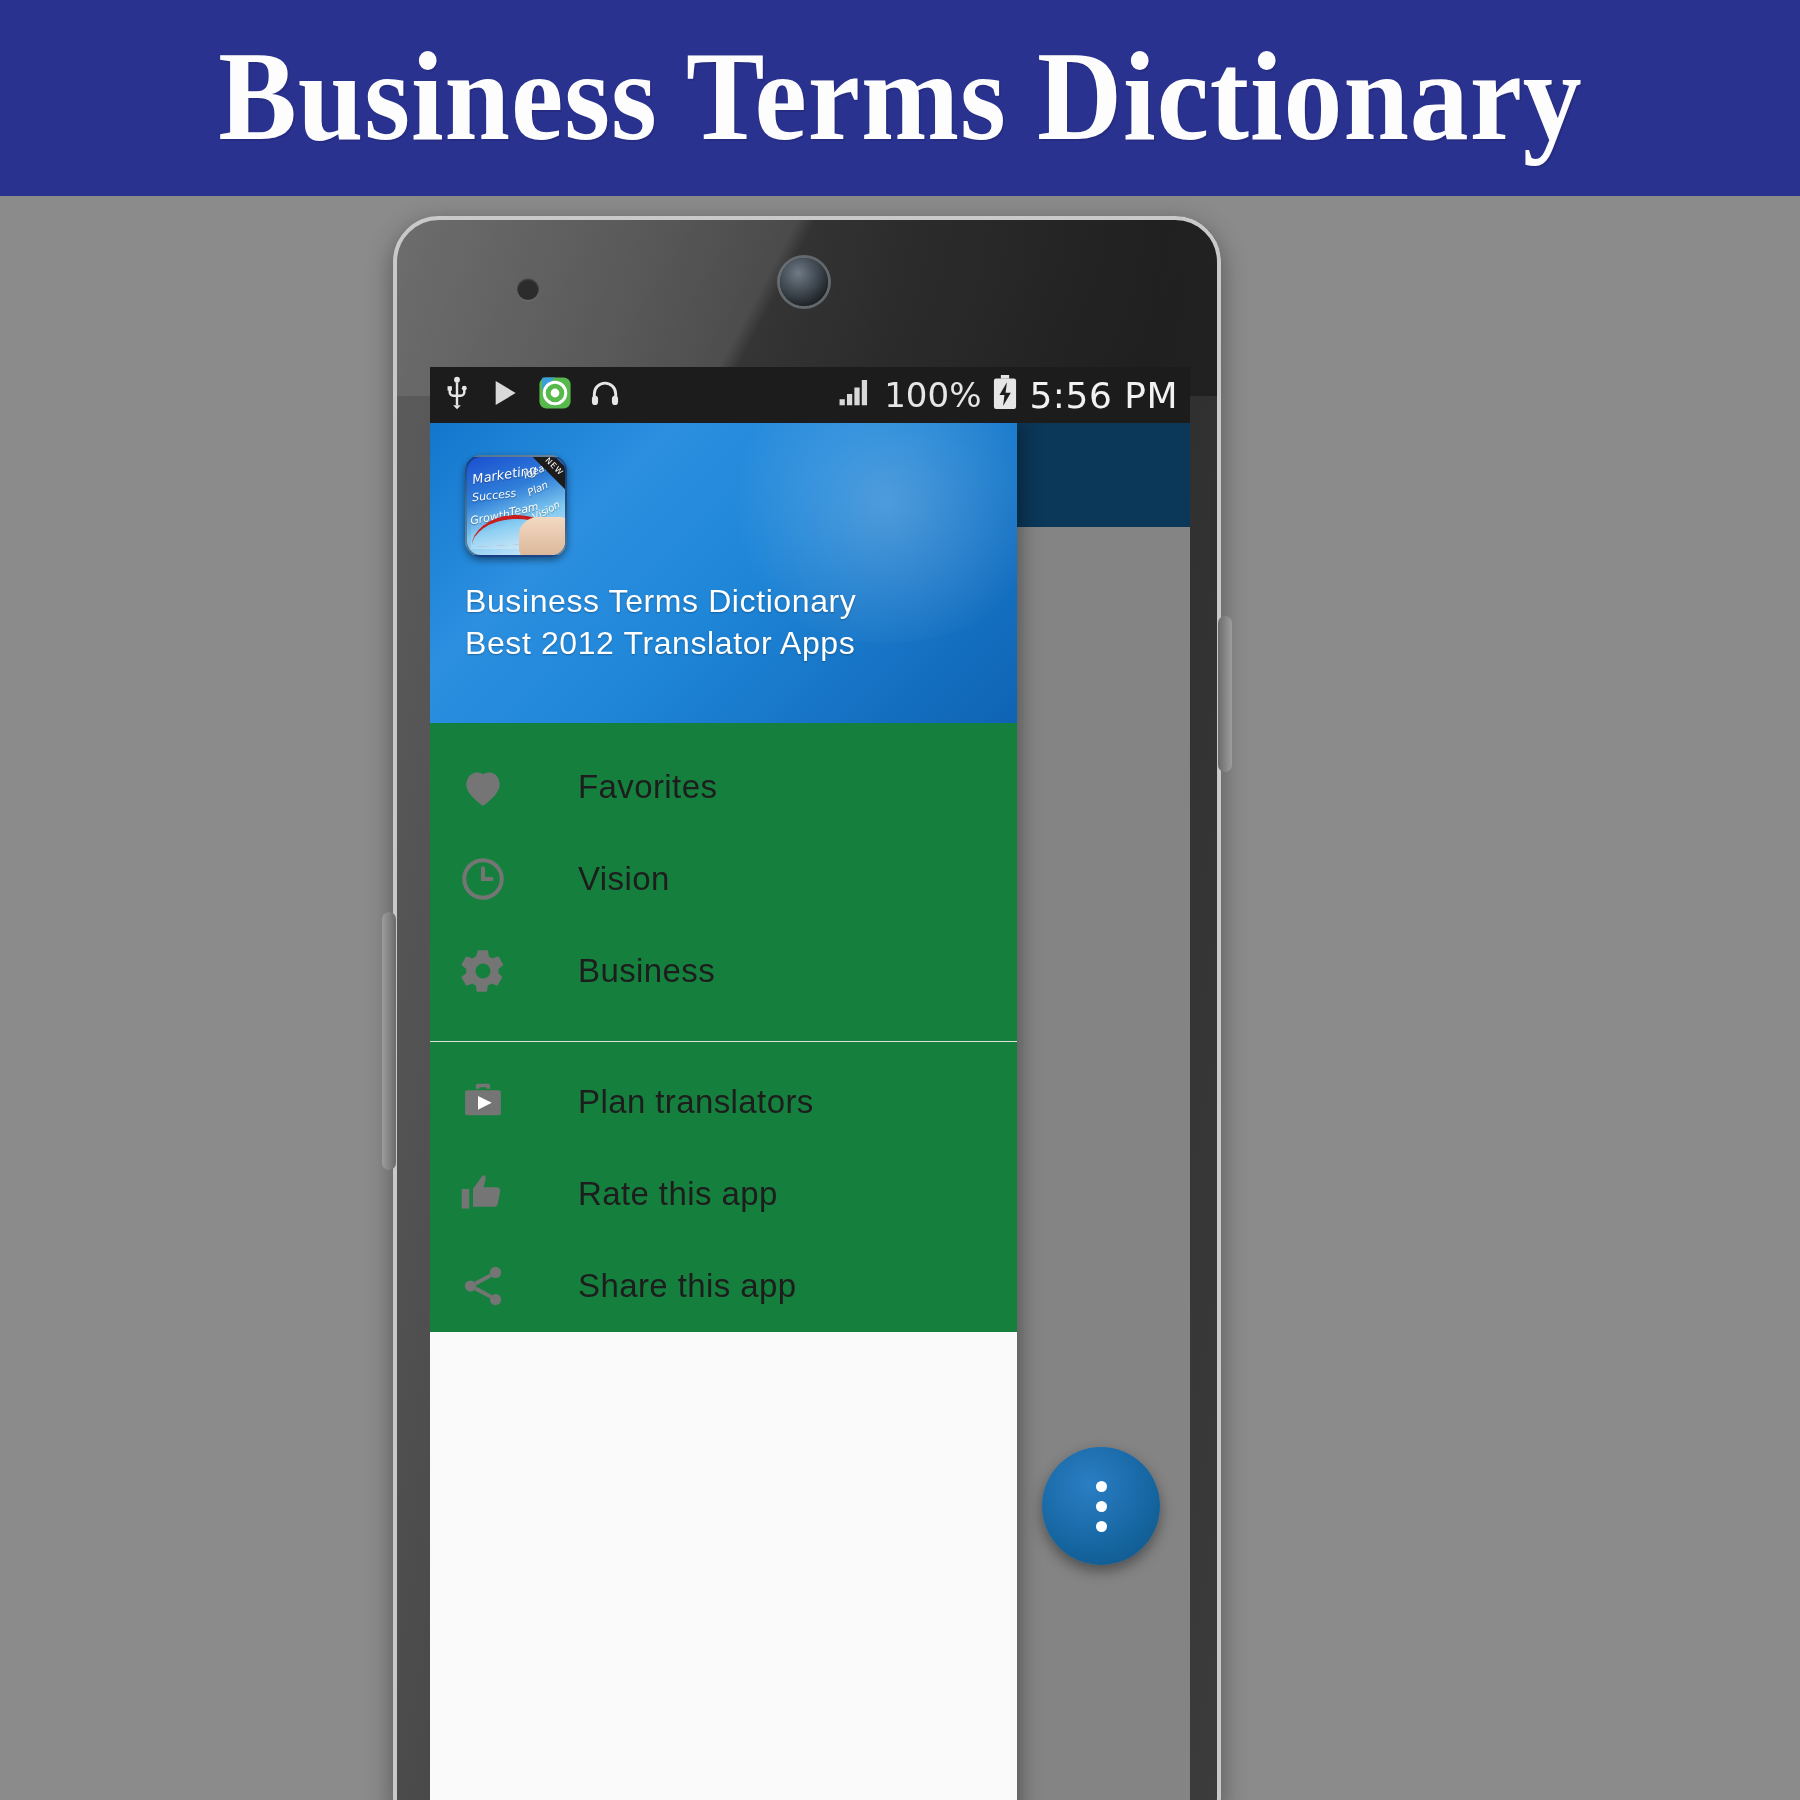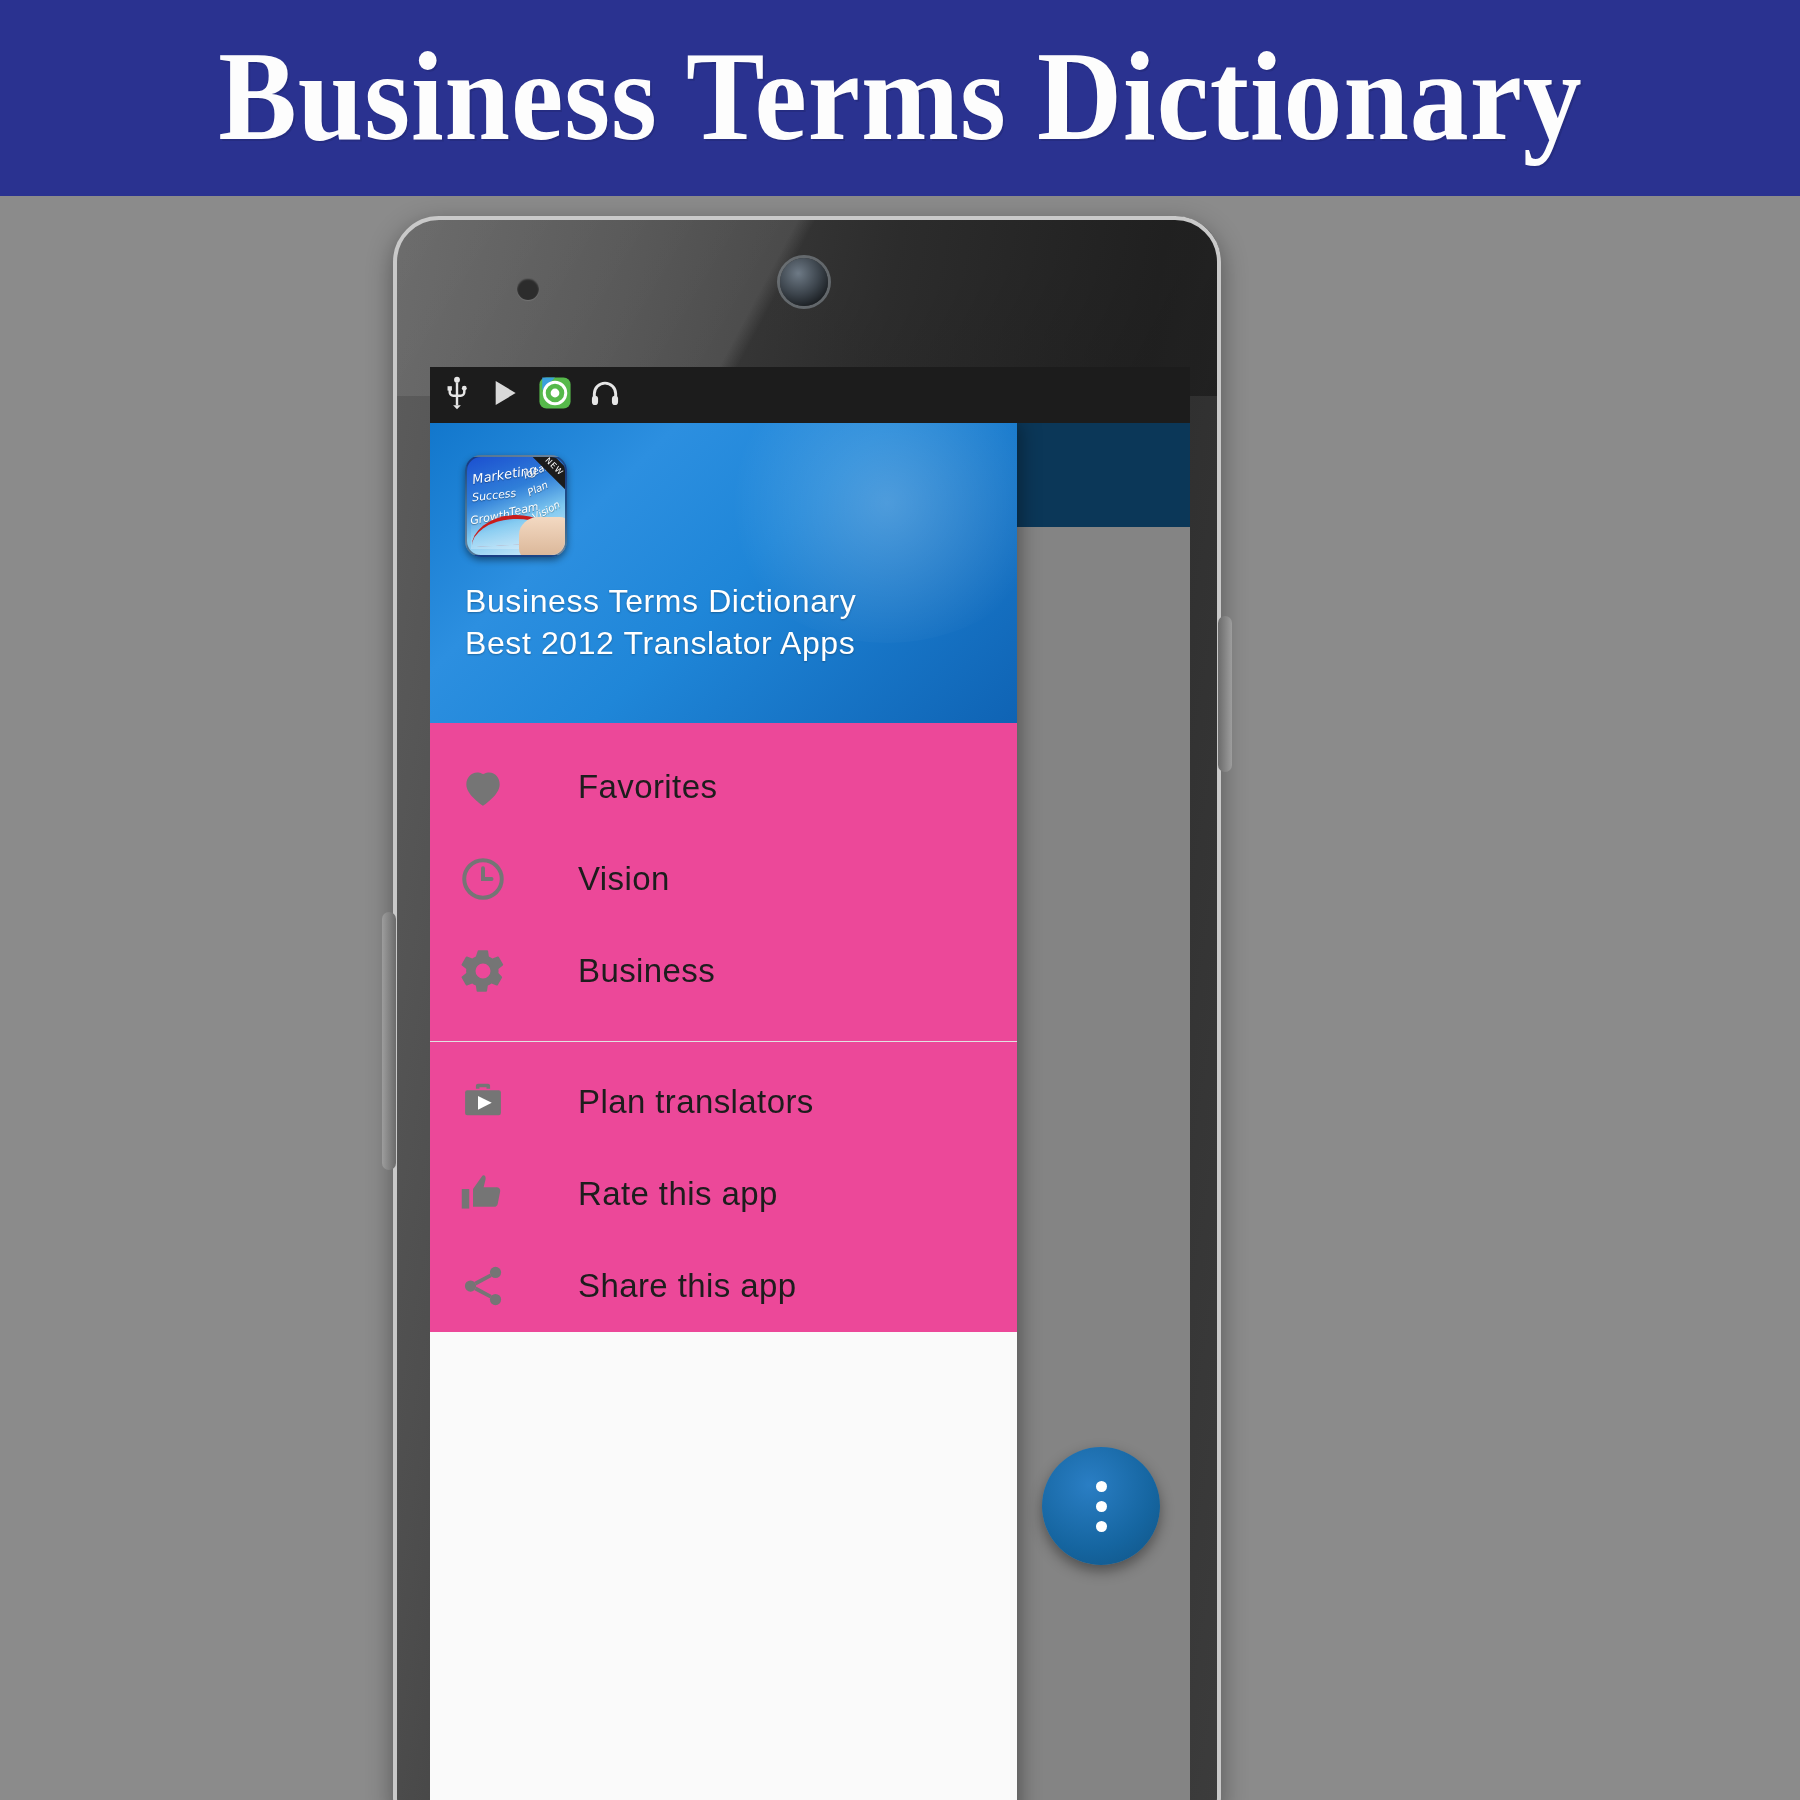--- a/index.html
+++ b/index.html
@@ -170,21 +170,21 @@
     position:absolute;left:35px;color:#ffffff;
     font-family:"Liberation Sans", sans-serif;
     font-size:32px;letter-spacing:0.6px;
     text-shadow:0 1px 2px rgba(0,0,0,.28);
     white-space:nowrap;
   }
   .dh-line1{top:160px;}
   .dh-line2{top:202px;}
 
   
-  .drawer-list{position:relative;width:587px;background:#ec4899;}
+  .drawer-list{position:relative;width:587px;background:#15803d;}
   .nav-item{
     display:flex;align-items:center;height:92px;padding-left:28px;box-sizing:border-box;
   }
   .nav-icon{width:80px;display:flex;align-items:center;justify-content:flex-start;}
   .nav-label{
     color:#1d1d1d;font-family:"Liberation Sans", sans-serif;font-size:33px;letter-spacing:0.4px;
     margin-left:40px;
   }
   .nav-divider{height:1px;background:#e2e2e2;margin:14px 0 14px 0;width:587px;}
   .group-gap-top{height:18px;}
@@ -343,20 +343,36 @@
             </svg>
           </span>
           <span class="sb-ico">
             <svg width="34" height="32" viewBox="0 0 24 24">
               <path d="M4 16v-3.4a8 8 0 0 1 16 0V16" fill="none" stroke="#e6e6e6" stroke-width="2.2"></path>
               <rect x="2.2" y="14" width="4.6" height="7" rx="2.3" fill="#e6e6e6"></rect>
               <rect x="17.2" y="14" width="4.6" height="7" rx="2.3" fill="#e6e6e6"></rect>
             </svg>
           </span>
         </div>
+        <div class="sb-right">
+          <span class="sb-ico">
+            <svg width="38" height="34" viewBox="0 0 24 22">
+              <path fill="#d9d9d9" d="M2 19h3.4v-4H2zM6.8 19h3.4V11.6H6.8zM11.6 19H15V7.4h-3.4zM16.4 19h3.4V2.6h-3.4z"></path>
+            </svg>
+          </span>
+          <span class="sb-pct">100%</span>
+          <span class="sb-ico">
+            <svg width="28" height="36" viewBox="0 0 18 26">
+              <rect x="6" y="0" width="6" height="2.6" fill="#e6e6e6"></rect>
+              <rect x="1" y="2.6" width="16" height="22" rx="1.6" fill="#e6e6e6"></rect>
+              <path d="M10.4 5.2L5 14.4h3.6L7.6 22.4l5.6-9.6H9.4z" fill="#1c1c1c"></path>
+            </svg>
+          </span>
+          <span class="sb-time">5:56 PM</span>
+        </div>
       </div>
 
     </div>
   </div>
 
   <div class="phone-rim"></div>
   <div class="btn-vol" style="position:absolute;left:382px;top:716px;"></div>
   <div class="btn-pwr" style="position:absolute;left:1218px;top:420px;"></div>
 </div>
 

